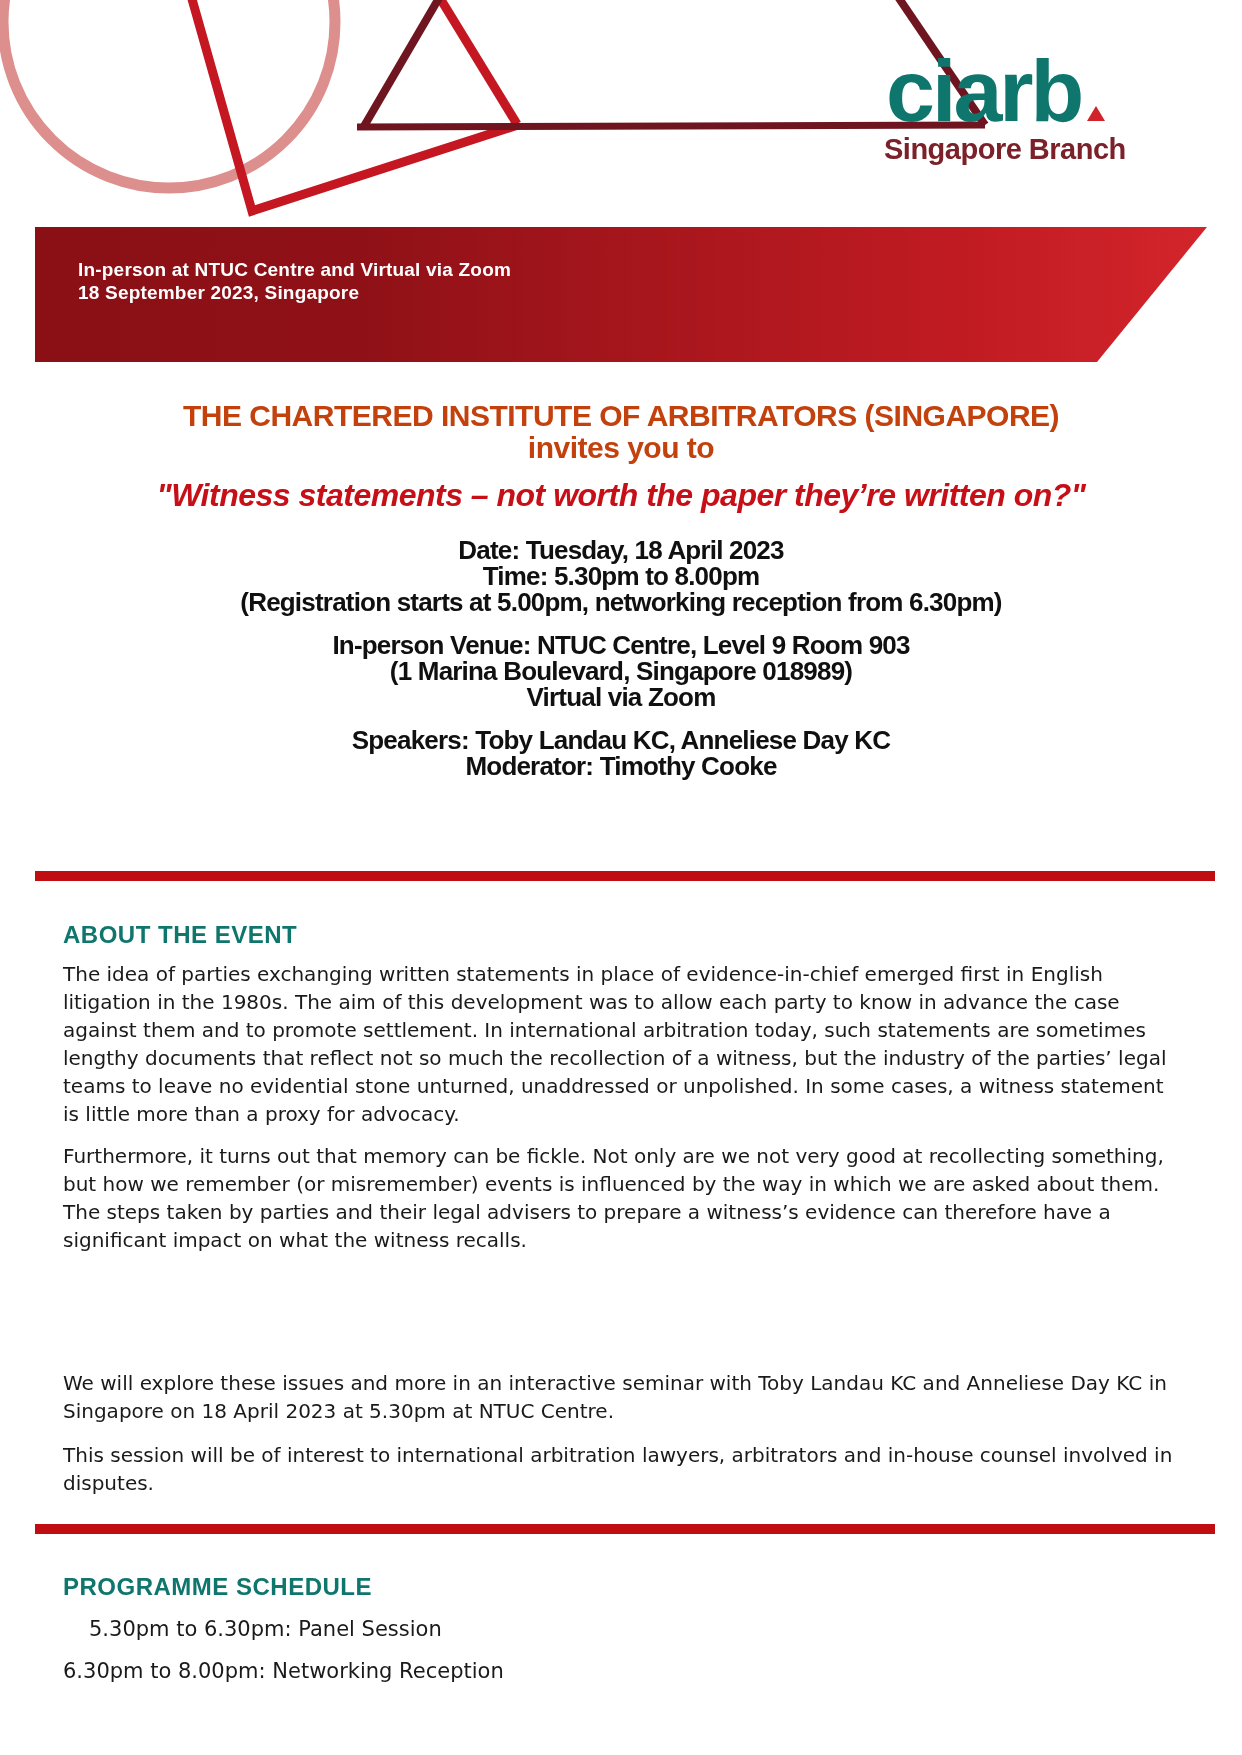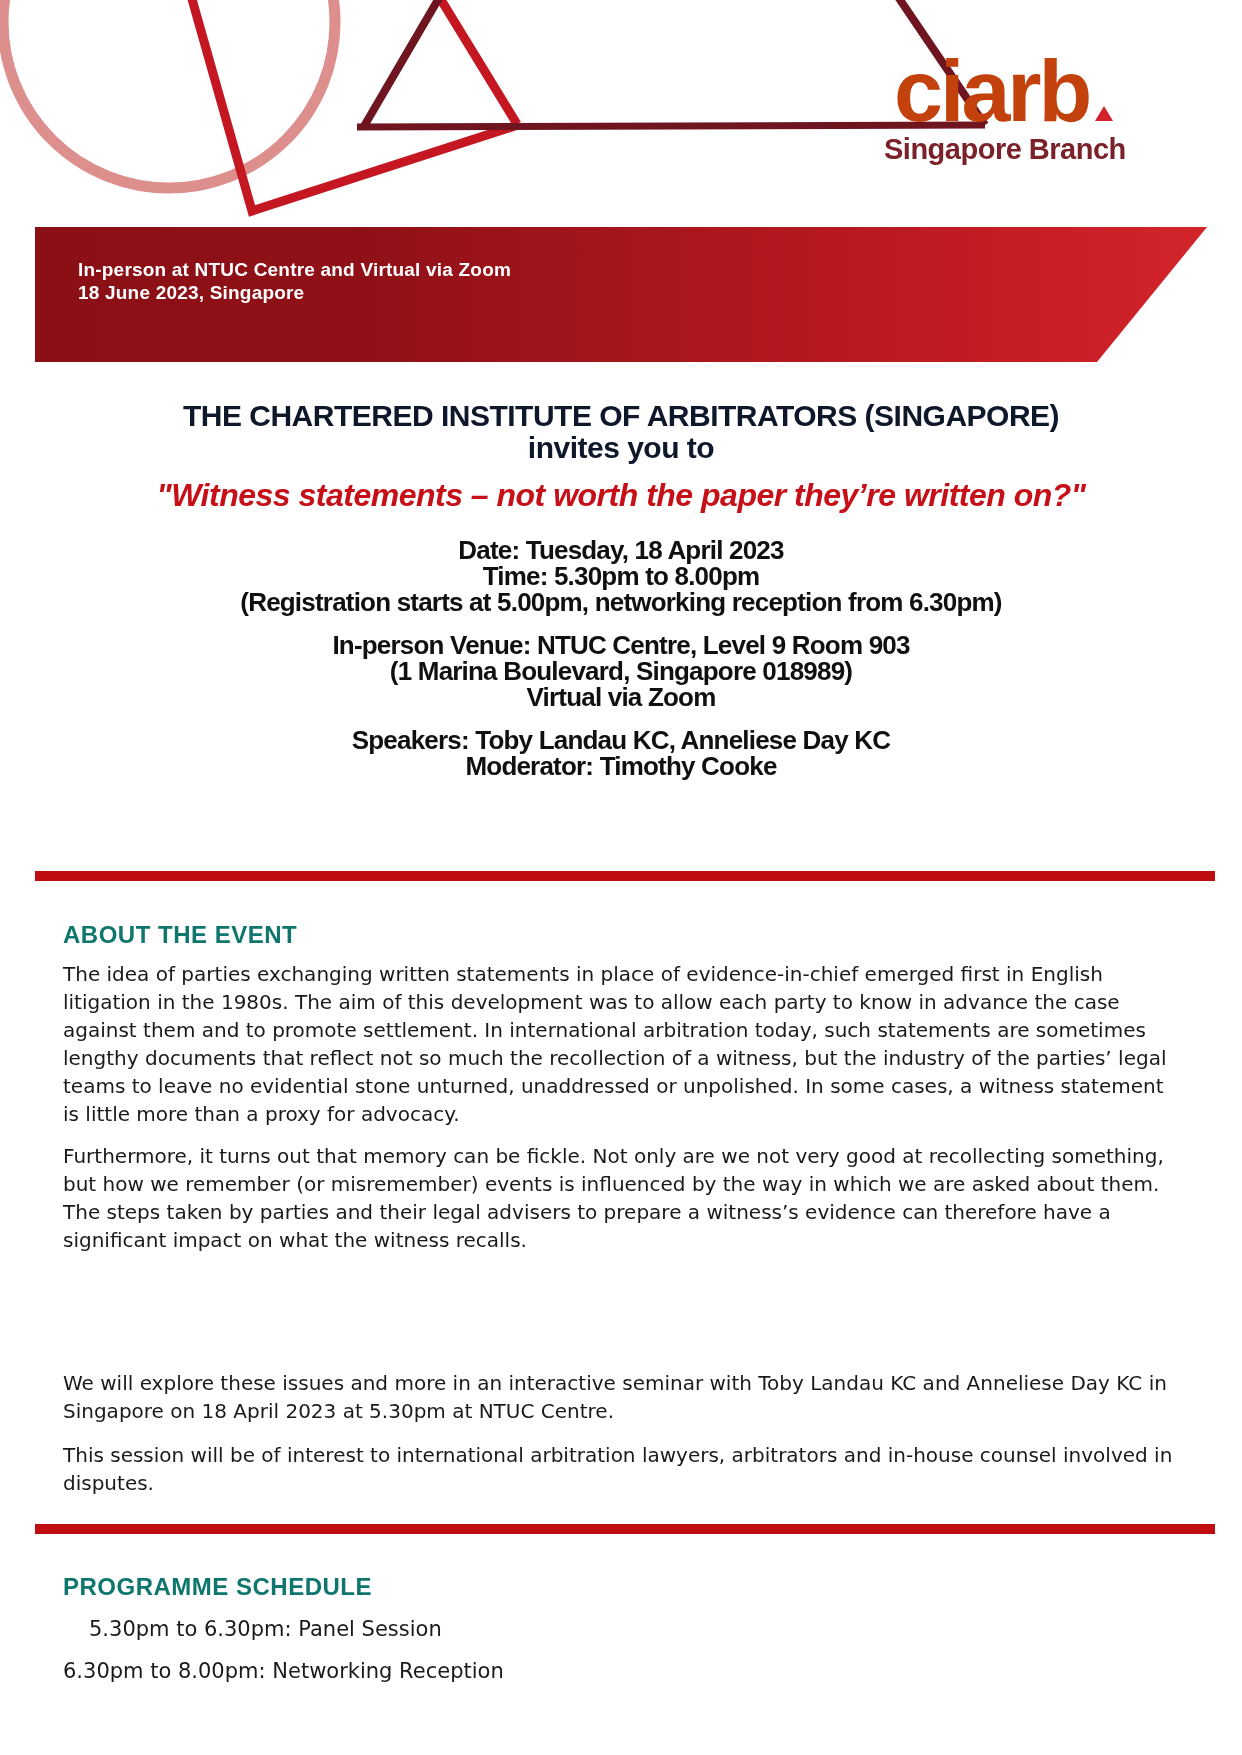--- a/index.html
+++ b/index.html
@@ -2,35 +2,35 @@
 <html><head>
 <meta charset="utf-8">
 <style>
   html,body{margin:0;padding:0;background:#ffffff;}
   #page{position:relative;width:1242px;height:1755px;background:#ffffff;overflow:hidden;
         font-family:"Liberation Sans",sans-serif;}
   
   #decor{position:absolute;left:0;top:0;}
   
   #logo{position:absolute;left:882px;top:40px;width:330px;height:120px;}
-  #ciarb-wordmark{position:absolute;left:12px;top:7px;font-size:88px;line-height:88px;
-        font-weight:bold;letter-spacing:-3px;color:#c2410c;white-space:nowrap;}
+  #ciarb-wordmark{position:absolute;left:4px;top:7px;font-size:88px;line-height:88px;
+        font-weight:bold;letter-spacing:-3px;color:#0f766e;white-space:nowrap;}
   #ciarb-dot{display:inline-block;width:0;height:0;border-left:9px solid transparent;
         border-right:9px solid transparent;border-bottom:15px solid #d2232b;margin-left:6px;}
   #branch-label{position:absolute;left:2px;top:93px;font-size:29px;font-weight:bold;
         letter-spacing:-0.5px;color:#7b2129;white-space:nowrap;}
   
   #banner{position:absolute;left:35px;top:227px;width:1172px;height:135px;
         background:linear-gradient(90deg,#8a1016 0%,#8f1117 28%,#c01b22 78%,#d3242b 100%);
         clip-path:polygon(0 0,100% 0,calc(100% - 110px) 100%,0 100%);}
   #banner .txt{position:absolute;left:43px;top:31px;color:#ffffff;font-weight:bold;
         font-size:19px;line-height:23px;letter-spacing:0.2px;}
   
   .center-line{position:absolute;left:0;width:1242px;text-align:center;white-space:nowrap;}
-  .org{font-size:30px;font-weight:bold;color:#0f172a;letter-spacing:-0.5px;}
+  .org{font-size:30px;font-weight:bold;color:#c2410c;letter-spacing:-0.5px;}
   .quote{font-size:32px;font-weight:bold;font-style:italic;color:#c60f17;letter-spacing:-0.5px;}
   .info{font-size:26px;font-weight:bold;color:#101010;letter-spacing:-0.8px;}
   
   .rule{position:absolute;left:35px;width:1180px;height:10px;background:#c00d12;}
   
   .section-heading{position:absolute;left:63px;font-size:24px;font-weight:bold;
         letter-spacing:0.5px;color:#0f766e;white-space:nowrap;}
   .body-par{position:absolute;left:63px;width:1122px;font-family:"DejaVu Sans",sans-serif;
         font-size:20px;line-height:28px;color:#1a1a1a;margin:0;}
   .sched{position:absolute;left:63px;font-family:"DejaVu Sans",sans-serif;font-size:21px;
@@ -51,21 +51,21 @@
   </svg>
 
   <div id="logo">
     <div id="ciarb-wordmark"><span>ciarb</span><span id="ciarb-dot"></span></div>
     <div id="branch-label">Singapore Branch</div>
   </div>
 
   <div id="banner">
     <div class="txt">
       <div>In-person at NTUC Centre and Virtual via Zoom</div>
-      <div>18 June 2023, Singapore</div>
+      <div>18 September 2023, Singapore</div>
     </div>
   </div>
 
   <div class="center-line org" style="top:399px;">THE CHARTERED INSTITUTE OF ARBITRATORS (SINGAPORE)</div>
   <div class="center-line org" style="top:431px;">invites you to</div>
 
   <div class="center-line quote" style="top:477px;">"Witness statements – not worth the paper they’re written on?"</div>
 
   <div class="center-line info" style="top:535px;">Date: Tuesday, 18 April 2023</div>
   <div class="center-line info" style="top:561px;">Time: 5.30pm to 8.00pm</div>

